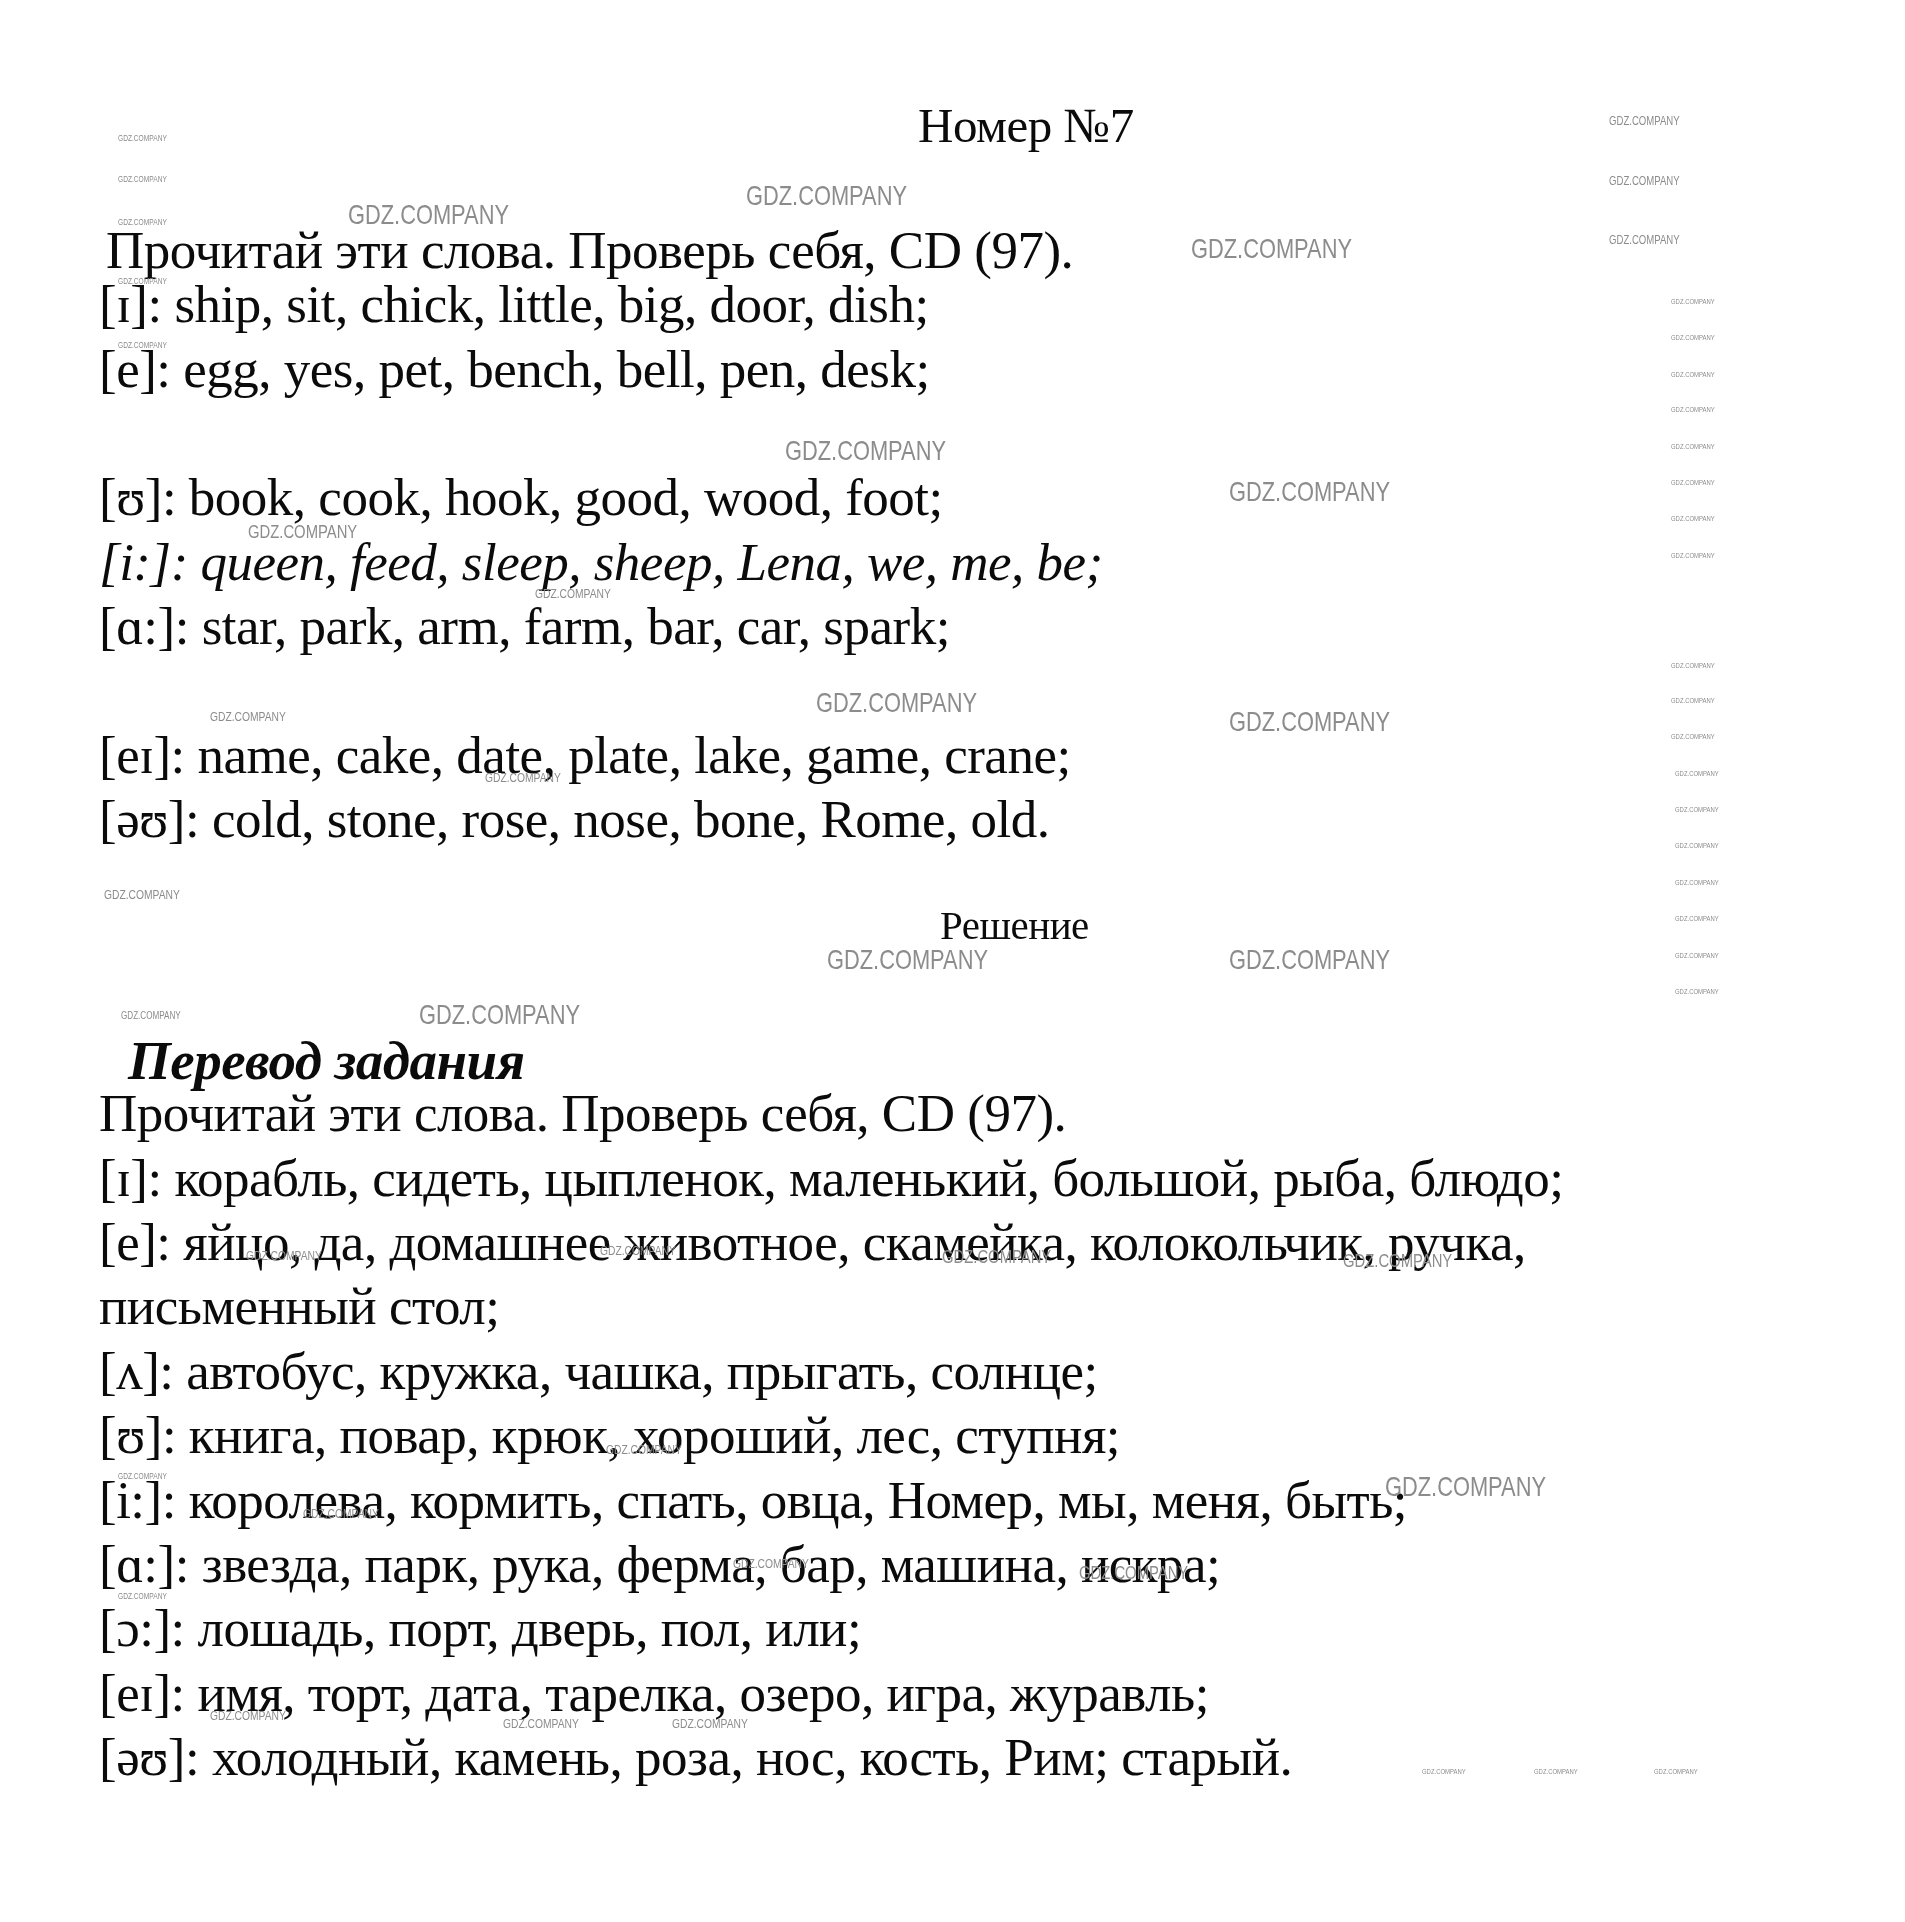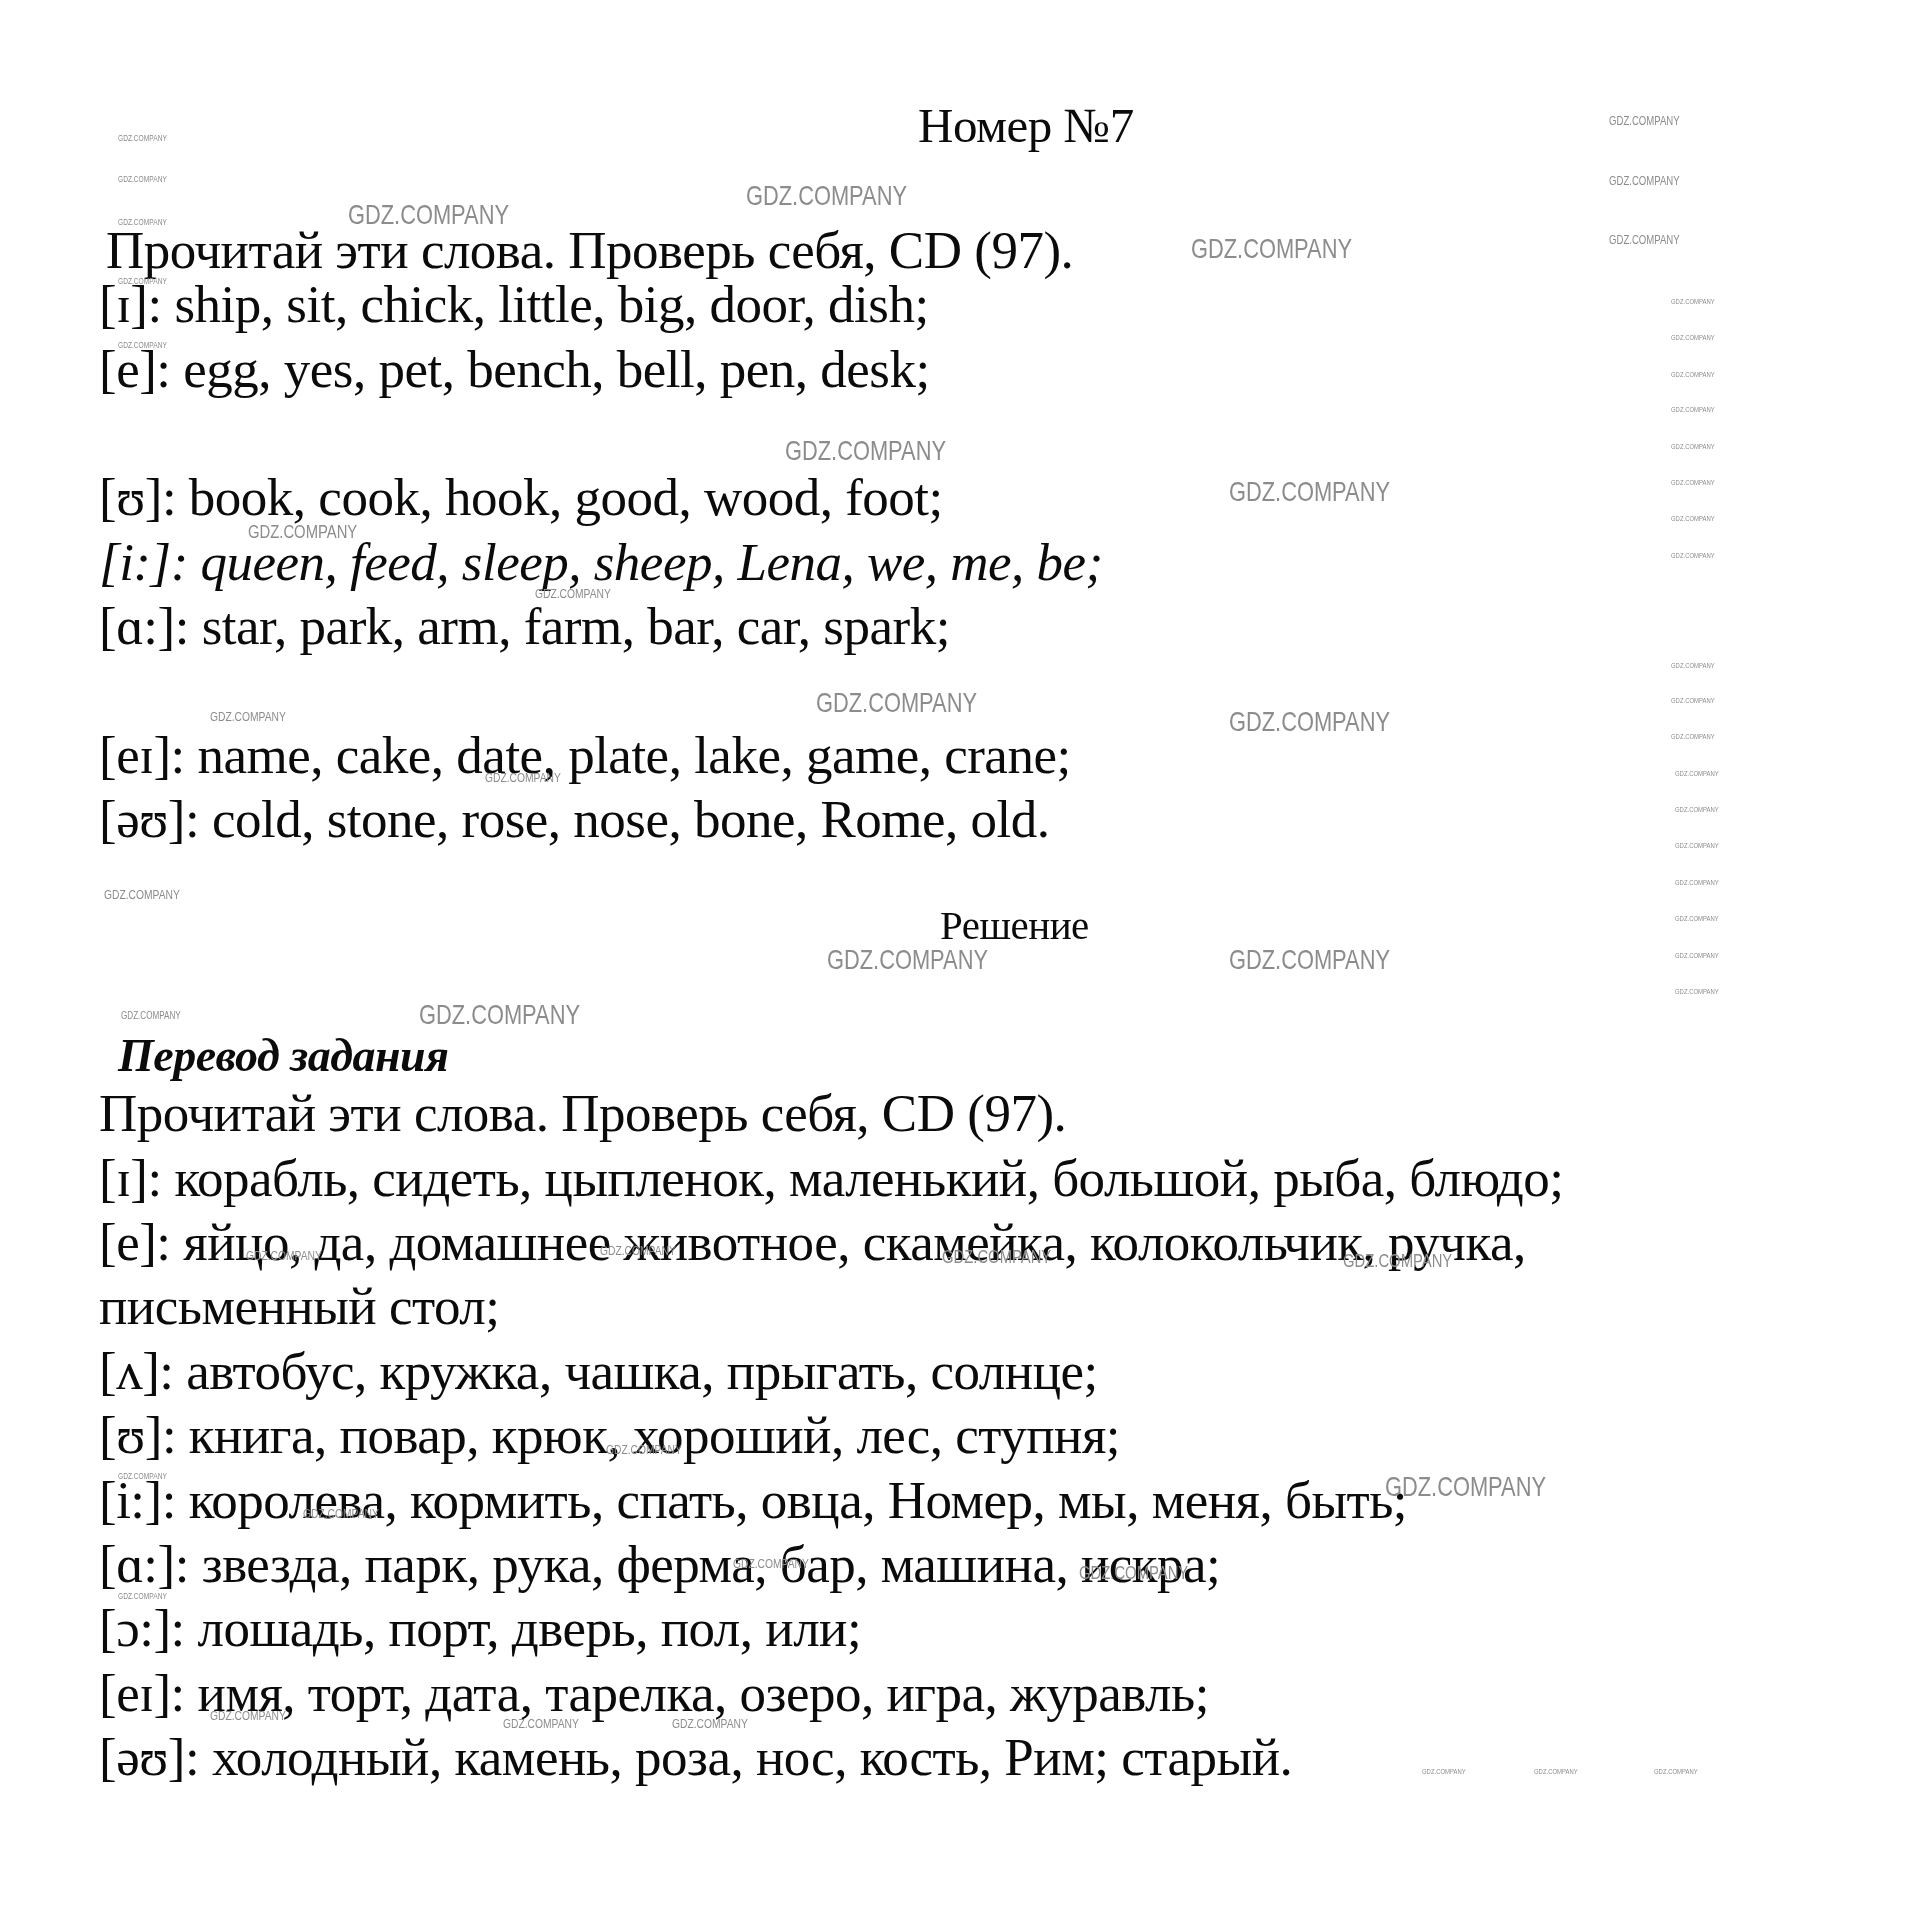--- a/index.html
+++ b/index.html
@@ -39,21 +39,21 @@
 </head>
 <body>
 
 <div class="page">
   <div class="line title" style="left: 918px; top: 100px; font-size: 49px;">Номер №7</div>
 
   <div class="line" style="left: 106px; top: 223px;">Прочитай эти слова. Проверь себя, CD (97).</div>
 
   <div class="line heading" style="left: 940px; top: 904px; font-size: 41px;">Решение</div>
 
-  <div class="line heading-translation" style="left: 118px; top: 1032px; font-size: 46px;">Перевод задания</div>
+  <div class="line heading-translation" style="left: 128px; top: 1032px; font-size: 55px;">Перевод задания</div>
 
   <div class="line" style="left: 99px; top: 1086px;">Прочитай эти слова. Проверь себя, CD (97).</div>
 <div class="line" style="left: 99px; top: 277px;">[ɪ]: ship, sit, chick, little, big, door, dish;</div>
     <div class="line" style="left: 99px; top: 342px;">[e]: egg, yes, pet, bench, bell, pen, desk;</div>
     <div class="line" style="left: 99px; top: 470px;">[ʊ]: book, cook, hook, good, wood, foot;</div>
     <div class="line" style="left: 99px; top: 535px; font-style: italic;">[i:]: queen, feed, sleep, sheep, Lena, we, me, be;</div>
     <div class="line" style="left: 99px; top: 599px;">[ɑ:]: star, park, arm, farm, bar, car, spark;</div>
     <div class="line" style="left: 99px; top: 728px;">[eɪ]: name, cake, date, plate, lake, game, crane;</div>
     <div class="line" style="left: 99px; top: 1151px;">[ɪ]: корабль, сидеть, цыпленок, маленький, большой, рыба, блюдо;</div>
     <div class="line" style="left: 99px; top: 792px;">[əʊ]: cold, stone, rose, nose, bone, Rome, old.</div>

